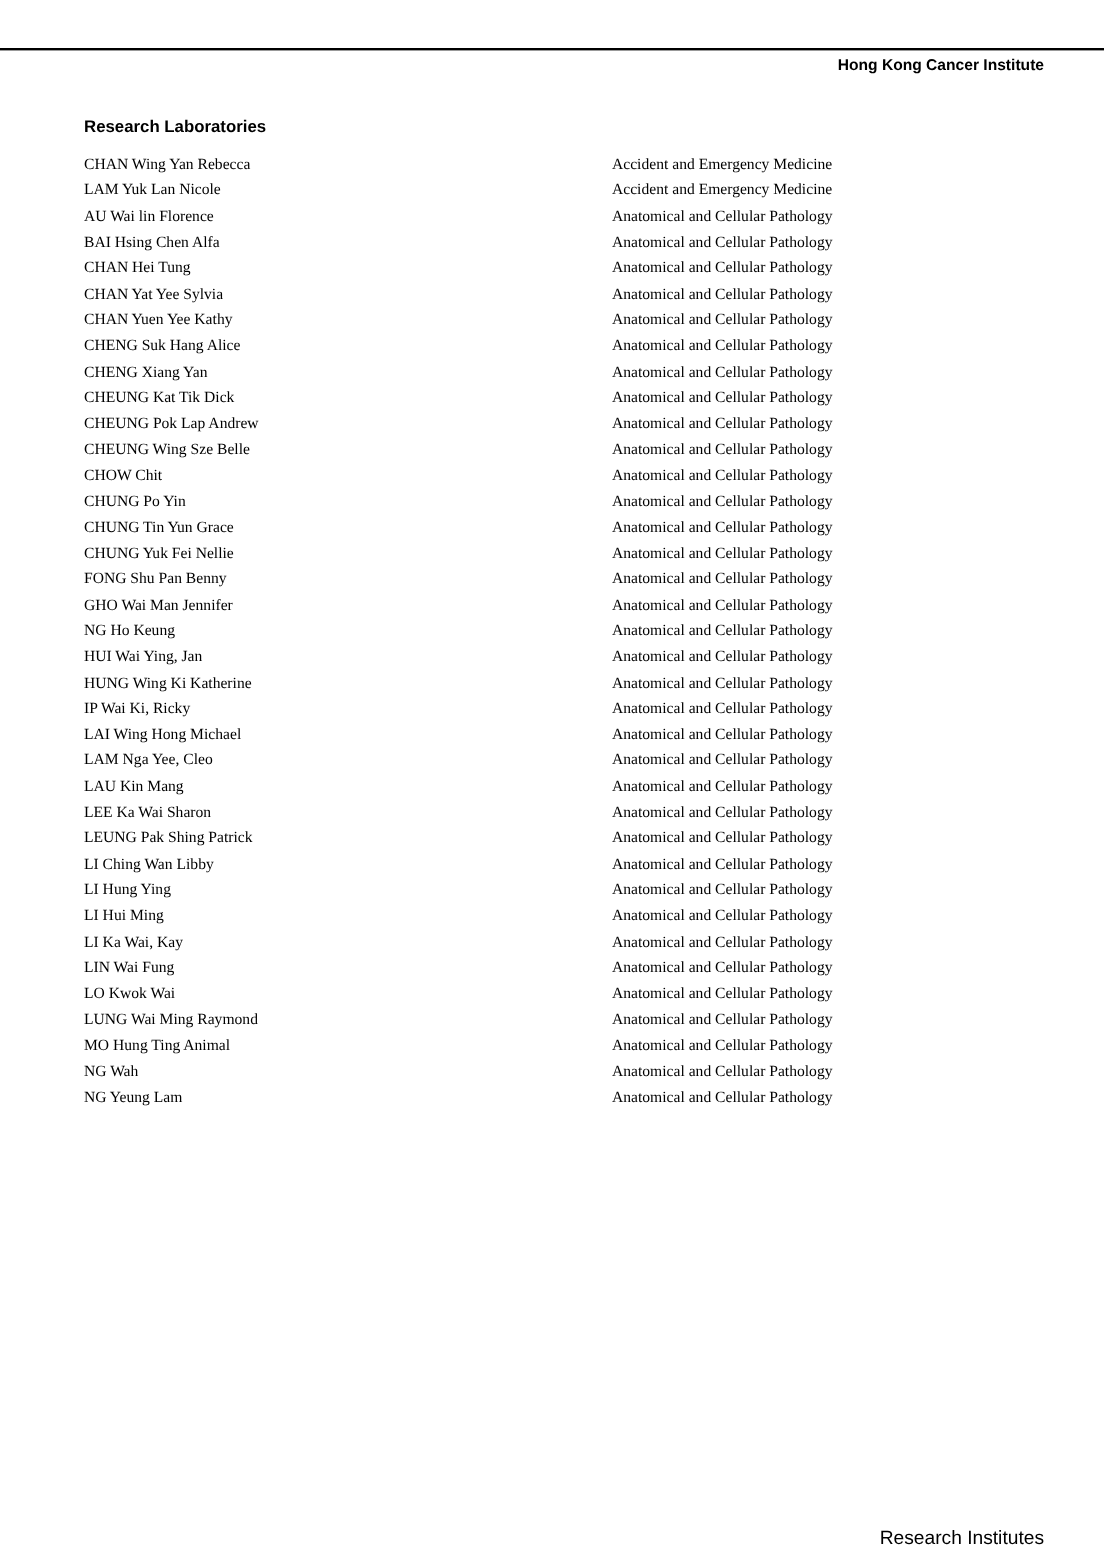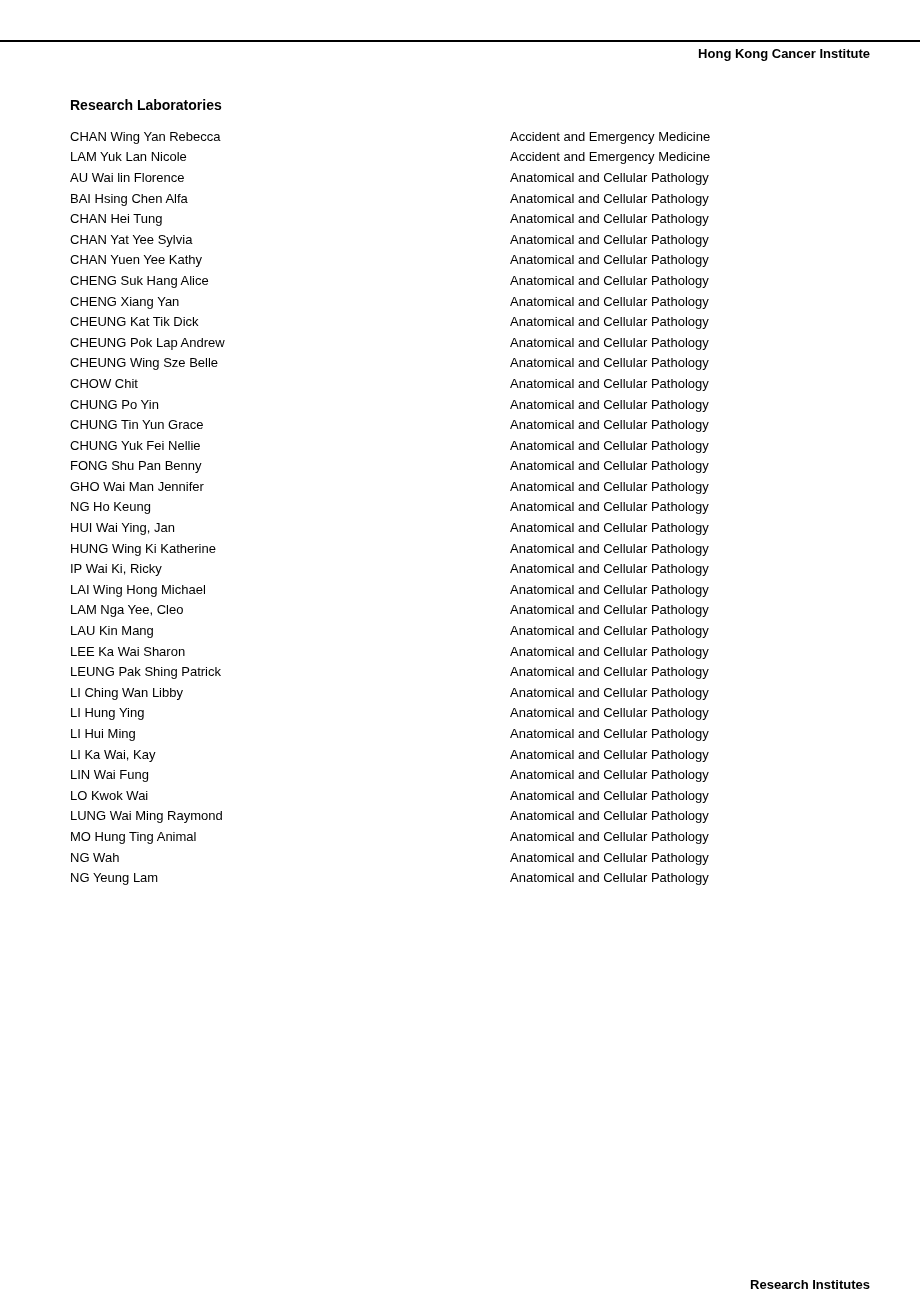--- a/index.html
+++ b/index.html
@@ -50,20 +50,21 @@
     .section-heading {
       font-weight: bold;
       font-size: 14px;
       margin-bottom: 13px;
       margin-top: 16px;
     }
 
     .table {
       width: 100%;
       border-collapse: collapse;
+      font-family: Liberation Serif, serif;
     }
 
     .table tr td {
       padding: 2.8px 0;
       font-size: 13px;
       vertical-align: top;
     }
 
     .table tr td:first-child {
       width: 55%;
@@ -71,22 +72,22 @@
     }
 
     .table tr td:last-child {
       width: 45%;
     }
 
     .footer-right {
       position: absolute;
       bottom: 50px;
       right: 50px;
-      font-weight: bold;
-      font-size: 13px;
+      font-weight: normal;
+      font-size: 16px;
     }
   </style>
 </head>
 <body>
 
 <div class="page">
 
   <div class="header-bar">
     <span class="header-title">Hong Kong Cancer Institute</span>
   </div>

